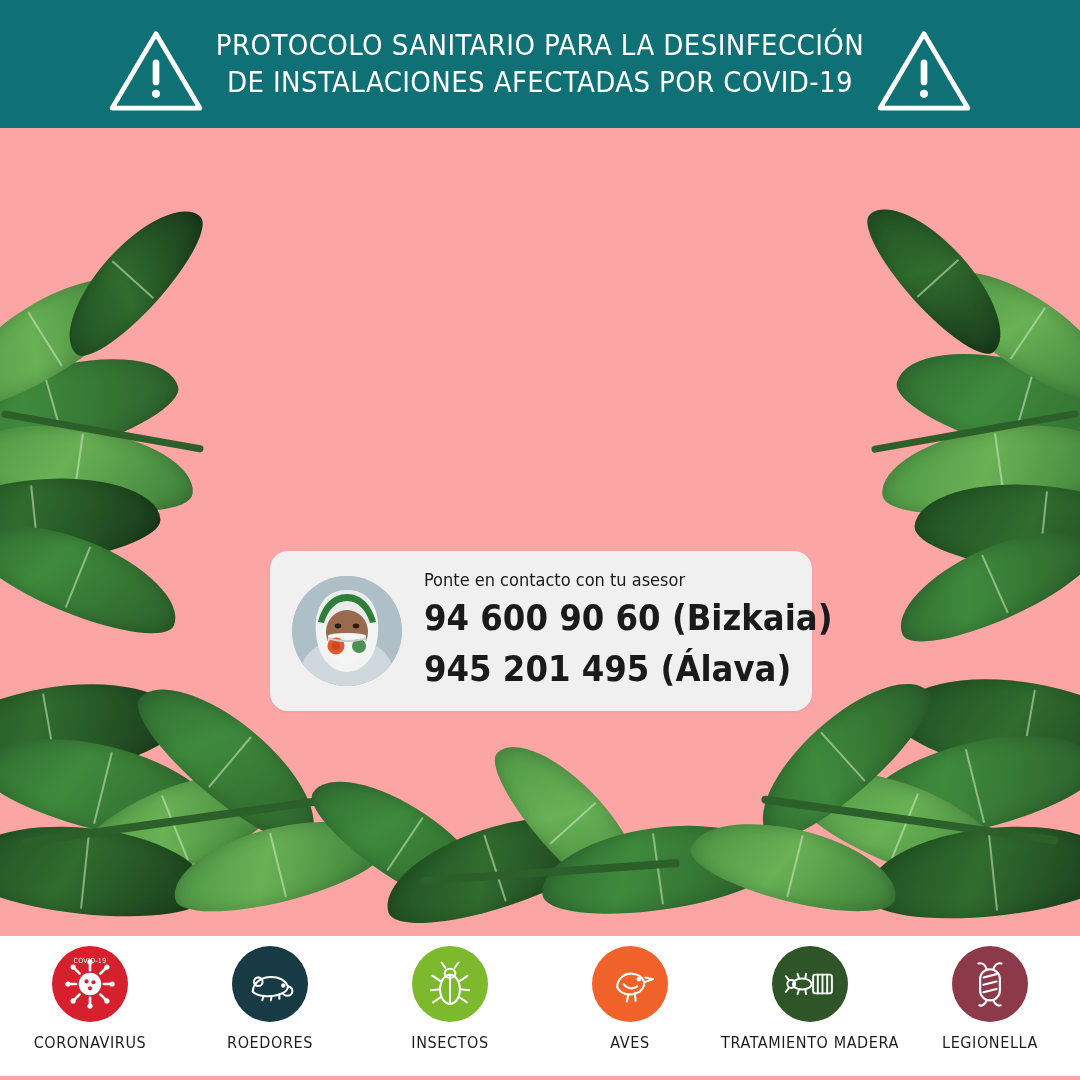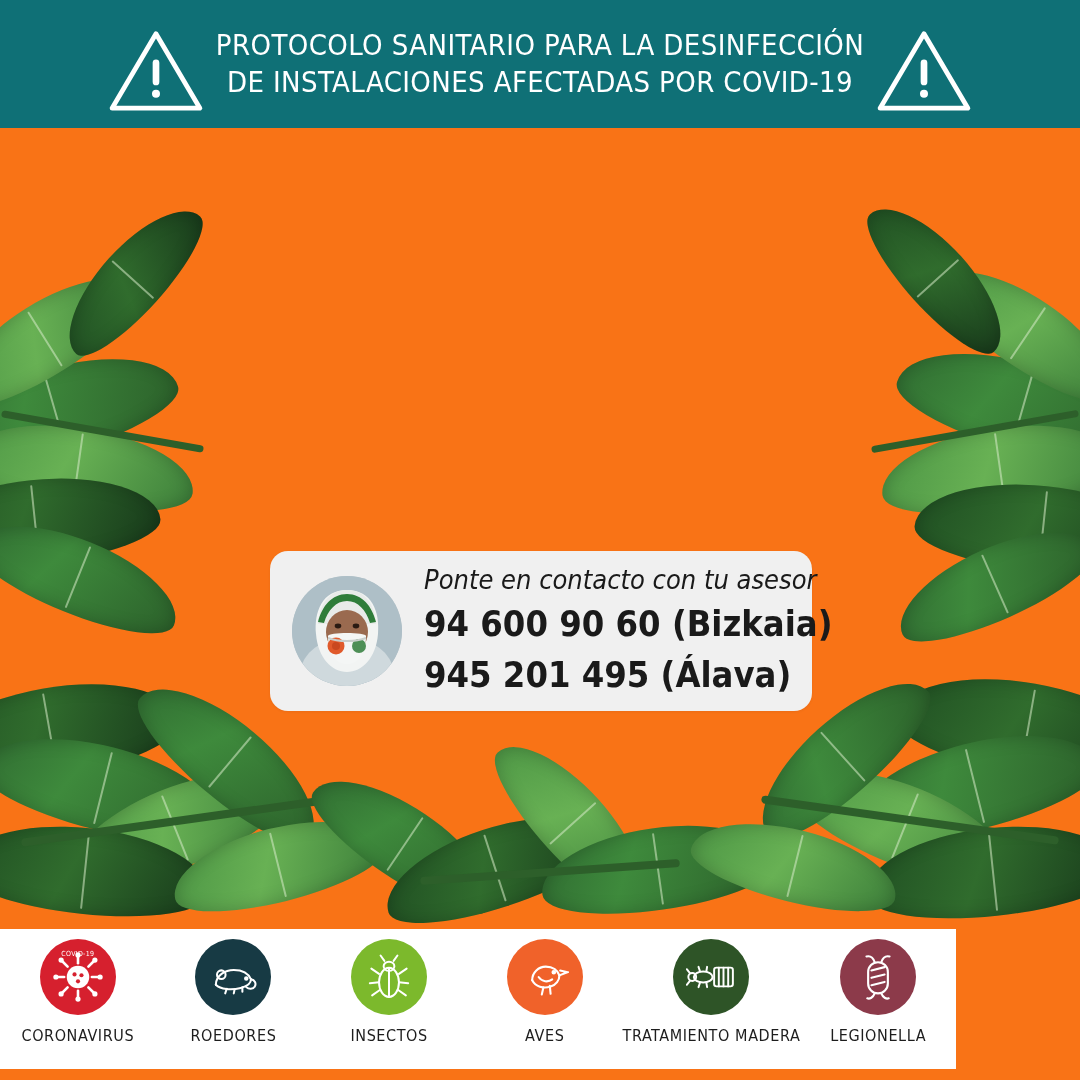--- a/index.html
+++ b/index.html
@@ -11,21 +11,21 @@
     height: 1080px;
     overflow: hidden;
     font-family: "Liberation Sans", sans-serif;
     background: #ffffff;
   }
 
   .poster {
     position: relative;
     width: 1080px;
     height: 1080px;
-    background: #f97316;
+    background: #fca5a5;
     overflow: hidden;
   }
 
   
   .banner {
     position: absolute;
     top: 0; left: 0;
     width: 1080px;
     height: 128px;
     background: #0f7076;
@@ -149,37 +149,36 @@
     background: #b9c6cc;
     flex: 0 0 auto;
   }
   .avatar svg { display: block; }
   .contact-text {
     margin-left: 22px;
     color: #1a1a1a;
     font-family: "DejaVu Sans Condensed", "Liberation Sans", sans-serif;
   }
   .contact-lead {
-    font-size: 27px;
+    font-size: 18px;
     line-height: 1.35;
-    font-style: italic;
   }
   .contact-phone {
     font-size: 36px;
     font-weight: bold;
     line-height: 1.42;
     white-space: nowrap;
   }
 
   
   .services {
     position: absolute;
     left: 0;
-    bottom: 11px;
-    width: 956px;
+    bottom: 4px;
+    width: 1080px;
     height: 140px;
     background: #ffffff;
     display: flex;
     align-items: flex-start;
     z-index: 7;
   }
   .service {
     flex: 1 1 0;
     display: flex;
     flex-direction: column;

